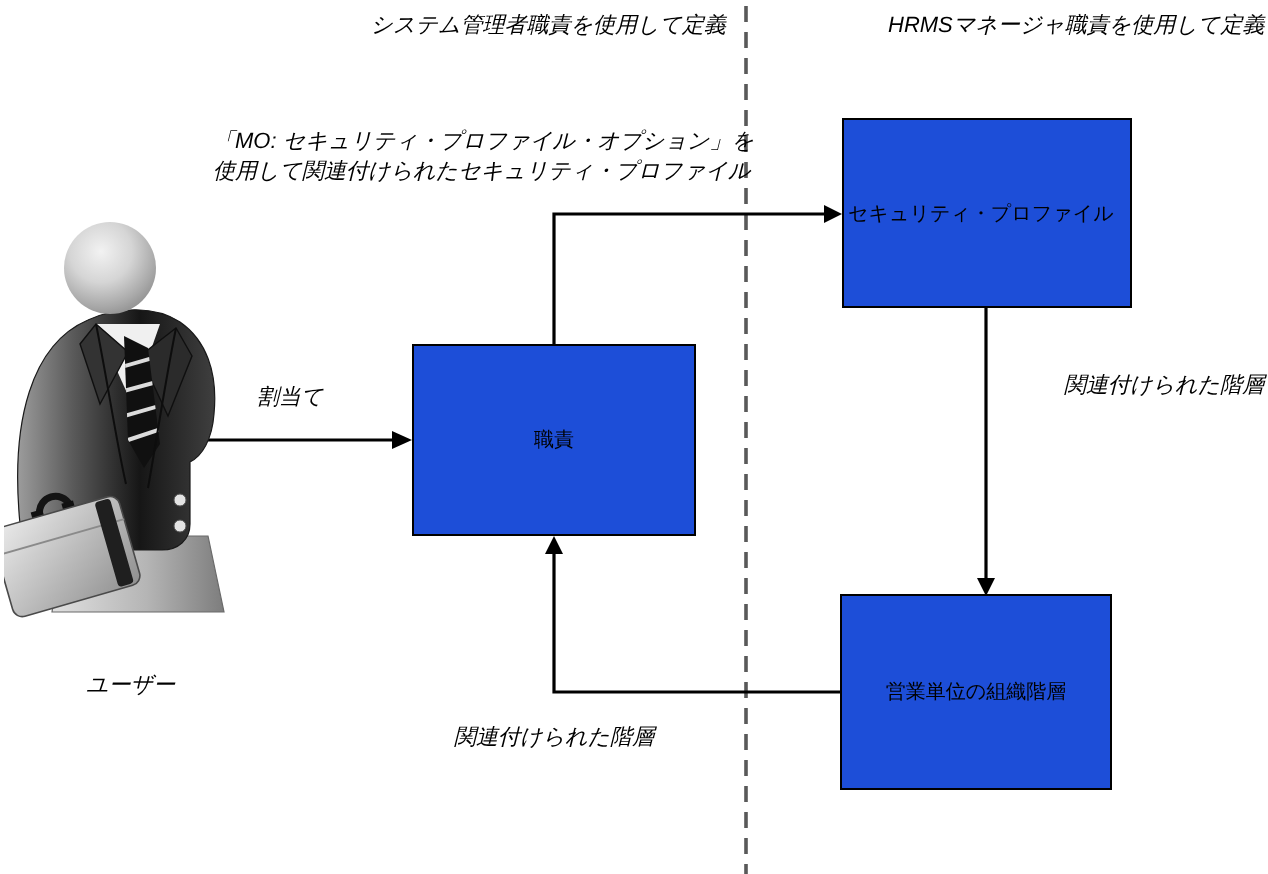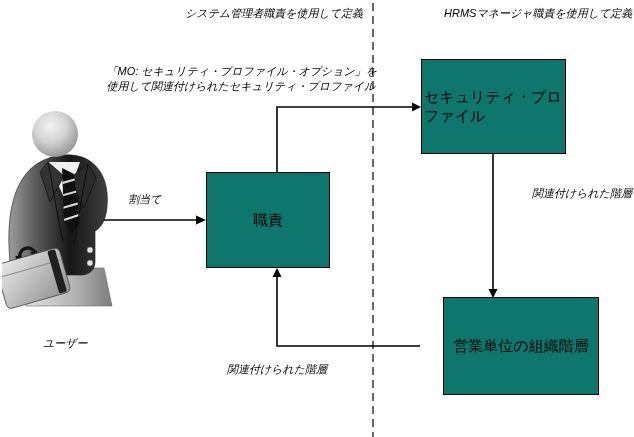--- a/index.html
+++ b/index.html
@@ -16,26 +16,26 @@
     font-size:11px;
     line-height:15px;
     white-space:nowrap;
     color:#000;
     font-style:italic;
   }
   .note{}
   .node{
     position:absolute;
     box-sizing:border-box;
-    background:#0f766e;
+    background:#1d4ed8;
     border:1px solid #000;
     display:flex;
     align-items:center;
     justify-content:center;
-    font-size:15px;
+    font-size:10px;
     text-align:center;
   }
   .node.left-align{justify-content:flex-start;text-align:left;padding-left:2px;}
   .overlay{
     position:absolute;left:0;top:0;width:634px;height:437px;
     pointer-events:none;
   }
   .person{position:absolute;left:2px;top:110px;}
 </style>
 </head>
@@ -137,29 +137,29 @@
       <rect x="0" y="145" width="66" height="46" rx="5" fill="url(#caseGrad)" stroke="#4a4a4a" stroke-width="0.8"></rect>
       <line x1="0" y1="158" x2="66" y2="158" stroke="#8a8a8a" stroke-width="1"></line>
       <rect x="54" y="146" width="8" height="44" rx="2" fill="#1f1f1f"></rect>
     </g>
 
     <circle cx="53" cy="24" r="23" fill="url(#headGrad)"></circle>
   </svg>
 
   <div class="txt" style="top:336px;left:43px;">ユーザー</div>
 
-  <div class="node" style="left:206px;top:172px;width:124px;height:96px;">
+  <div class="node" style="left:206px;top:172px;width:142px;height:96px;">
     <span>職責</span>
   </div>
 
   <div class="node left-align" style="left:421px;top:59px;width:145px;height:95px;">
     <span>セキュリティ・プロファイル</span>
   </div>
 
-  <div class="node" style="left:443px;top:297px;width:156px;height:98px;border-width:1.5px;">
+  <div class="node" style="left:420px;top:297px;width:136px;height:98px;border-width:1.5px;">
     <span>営業単位の組織階層</span>
   </div>
 
   <div class="txt" style="top:192px;left:145px;transform:translateX(-50%);">割当て</div>
 
   <div class="txt" style="top:186px;right:2px;">関連付けられた階層</div>
 
   <div class="txt" style="top:362px;left:277px;transform:translateX(-50%);">関連付けられた階層</div>
 
 </div>

